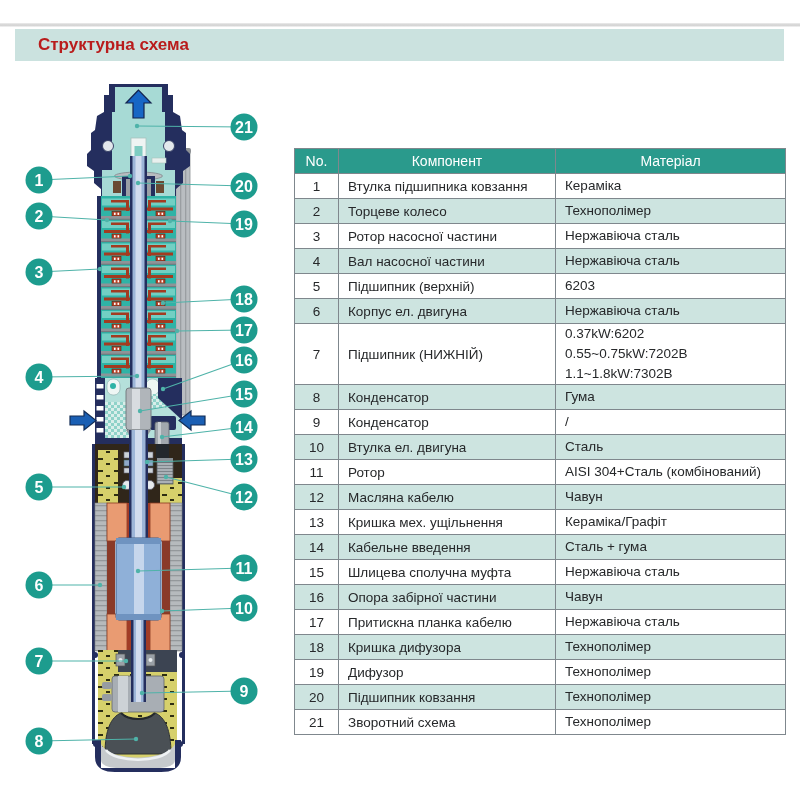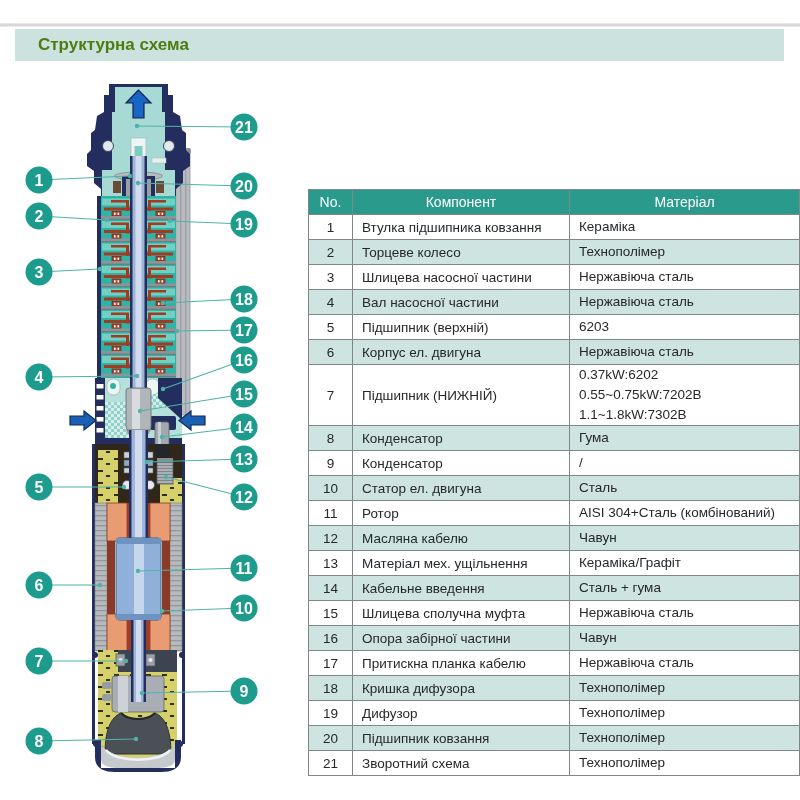--- a/index.html
+++ b/index.html
@@ -2,31 +2,31 @@
 <html><head>
 <meta charset="utf-8">
 <style>
   html,body{margin:0;padding:0;width:800px;height:800px;background:#ffffff;
     font-family:"Liberation Sans","DejaVu Sans",sans-serif;overflow:hidden;position:relative;}
   .page{position:absolute;inset:0;}
   .top-hairline{position:absolute;left:0;top:23px;width:800px;height:4px;
     background:linear-gradient(#ededed,#cfcfcf 55%,#f7f7f7);}
   .title-band{position:absolute;left:15px;top:29px;width:769px;height:32px;background:#cbe2df;}
   .title-band .title{display:block;line-height:32px;padding-left:23px;
-    font-size:17px;font-weight:bold;color:#4d7c0f;}
+    font-size:17px;font-weight:bold;color:#b91c1c;}
   
   .diagram{position:absolute;left:0;top:0;width:290px;height:800px;}
   .leader{stroke:#4fb3a9;stroke-width:1.2;fill:none;}
   .leader-dot{fill:#4fb3a9;}
   .callout-circle{fill:#1d9c8e;}
   .callout-num{font-family:"Liberation Sans","DejaVu Sans",sans-serif;
     font-size:16px;font-weight:bold;fill:#ffffff;text-anchor:middle;}
   
-  .parts-table{position:absolute;left:308px;top:148px;width:491px;
-    border-collapse:collapse;table-layout:fixed;margin-top:41px;}
+  .parts-table{position:absolute;left:294px;top:148px;width:491px;
+    border-collapse:collapse;table-layout:fixed;}
   .parts-table col.w-no{width:44px;}
   .parts-table col.w-comp{width:217px;}
   .parts-table col.w-mat{width:230px;}
   .parts-table th,.parts-table td{border:1px solid #7f878d;font-weight:normal;
     font-size:13.5px;color:#26282a;overflow:hidden;white-space:nowrap;}
   .parts-table thead th{background:#2a9a8c;color:#ffffff;font-size:14px;height:22px;text-align:center;}
   .parts-table td{height:24px;padding:0 0 0 9px;vertical-align:middle;background:#ffffff;}
   .parts-table td.c-no{text-align:center;padding:0;}
   .parts-table tbody tr:nth-child(even) td{background:#cde4e0;}
   .parts-table td.c-mat div{line-height:20px;}
@@ -358,21 +358,21 @@
         </tr>
         <tr>
           <td class="c-no">2</td>
           <td class="c-comp">Торцеве колесо</td>
           <td class="c-mat">
             <div>Технополімер</div>
           </td>
         </tr>
         <tr>
           <td class="c-no">3</td>
-          <td class="c-comp">Шлицева насосної частини</td>
+          <td class="c-comp">Ротор насосної частини</td>
           <td class="c-mat">
             <div>Нержавіюча сталь</div>
           </td>
         </tr>
         <tr>
           <td class="c-no">4</td>
           <td class="c-comp">Вал насосної частини</td>
           <td class="c-mat">
             <div>Нержавіюча сталь</div>
           </td>
@@ -409,42 +409,42 @@
         </tr>
         <tr>
           <td class="c-no">9</td>
           <td class="c-comp">Конденсатор</td>
           <td class="c-mat">
             <div>/</div>
           </td>
         </tr>
         <tr>
           <td class="c-no">10</td>
-          <td class="c-comp">Статор ел. двигуна</td>
+          <td class="c-comp">Втулка ел. двигуна</td>
           <td class="c-mat">
             <div>Сталь</div>
           </td>
         </tr>
         <tr>
           <td class="c-no">11</td>
           <td class="c-comp">Ротор</td>
           <td class="c-mat">
             <div>AISI 304+Сталь (комбінований)</div>
           </td>
         </tr>
         <tr>
           <td class="c-no">12</td>
           <td class="c-comp">Масляна кабелю</td>
           <td class="c-mat">
             <div>Чавун</div>
           </td>
         </tr>
         <tr>
           <td class="c-no">13</td>
-          <td class="c-comp">Матеріал мех. ущільнення</td>
+          <td class="c-comp">Кришка мех. ущільнення</td>
           <td class="c-mat">
             <div>Кераміка/Графіт</div>
           </td>
         </tr>
         <tr>
           <td class="c-no">14</td>
           <td class="c-comp">Кабельне введення</td>
           <td class="c-mat">
             <div>Сталь + гума</div>
           </td>

